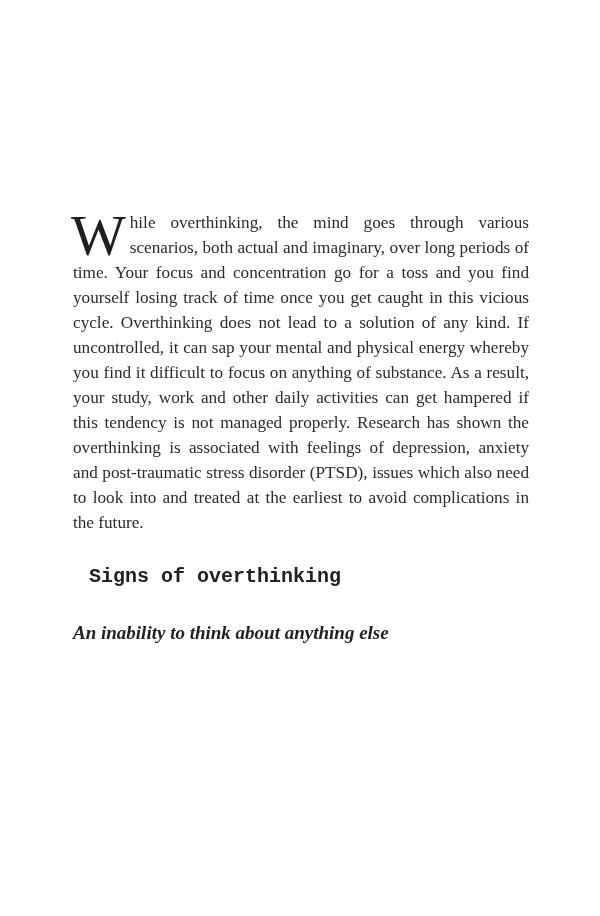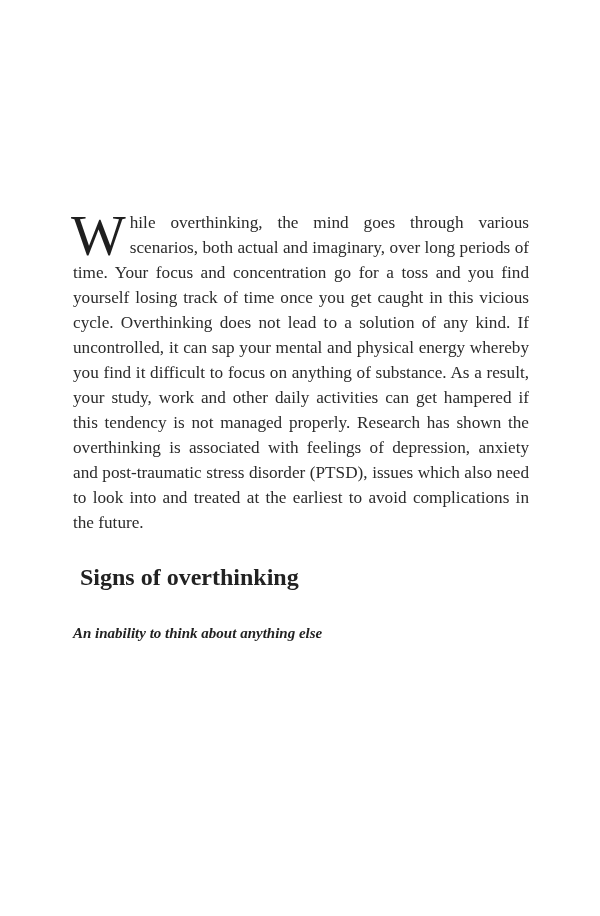--- a/index.html
+++ b/index.html
@@ -34,34 +34,35 @@
       line-height: 44px;
       height: 44px;
       margin: 4px 4px 0 -2px;
       color: #1f1f1f;
       font-family: "Liberation Serif", "DejaVu Serif", serif;
     }
     .intro-para {
       margin-bottom: 0;
     }
     .section-heading {
-      margin: 29px 0 0 7px;
-      font-size: 24px;
+      margin: 29px 0 0 16px;
+      font-size: 20px;
       line-height: 26px;
       font-weight: bold;
       color: #222222;
+      font-family: Liberation Mono, monospace;
     }
     .section-para {
       margin-top: 29px;
       text-align: left;
       letter-spacing: -0.15px;
     }
     .sub-heading {
       margin: 30px 0 0 0;
-      font-size: 15px;
+      font-size: 19px;
       line-height: 26px;
       font-weight: bold;
       font-style: italic;
       color: #222222;
     }
     .sub-para {
       margin-top: 29px;
       text-align: left;
     }
   </style>

